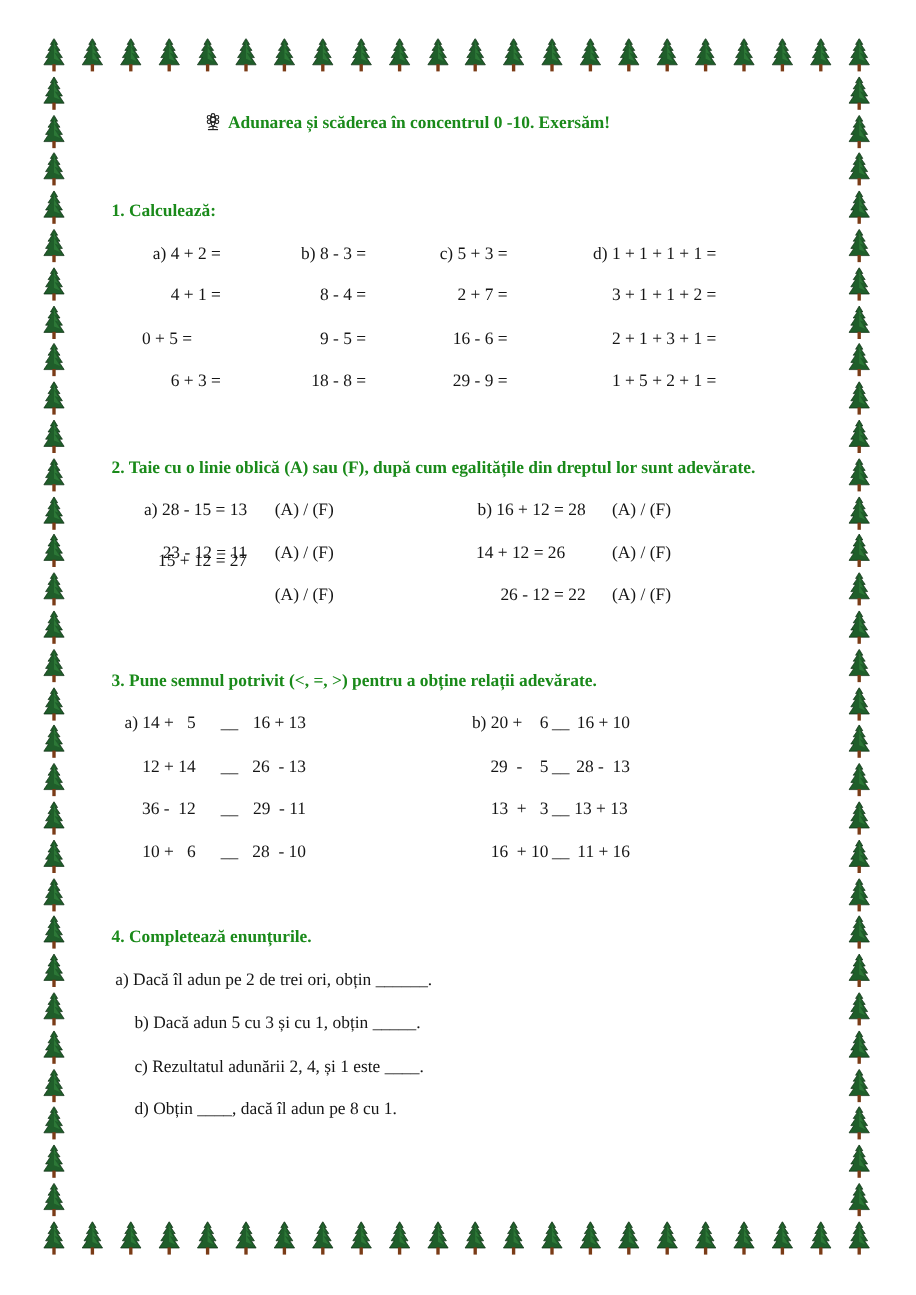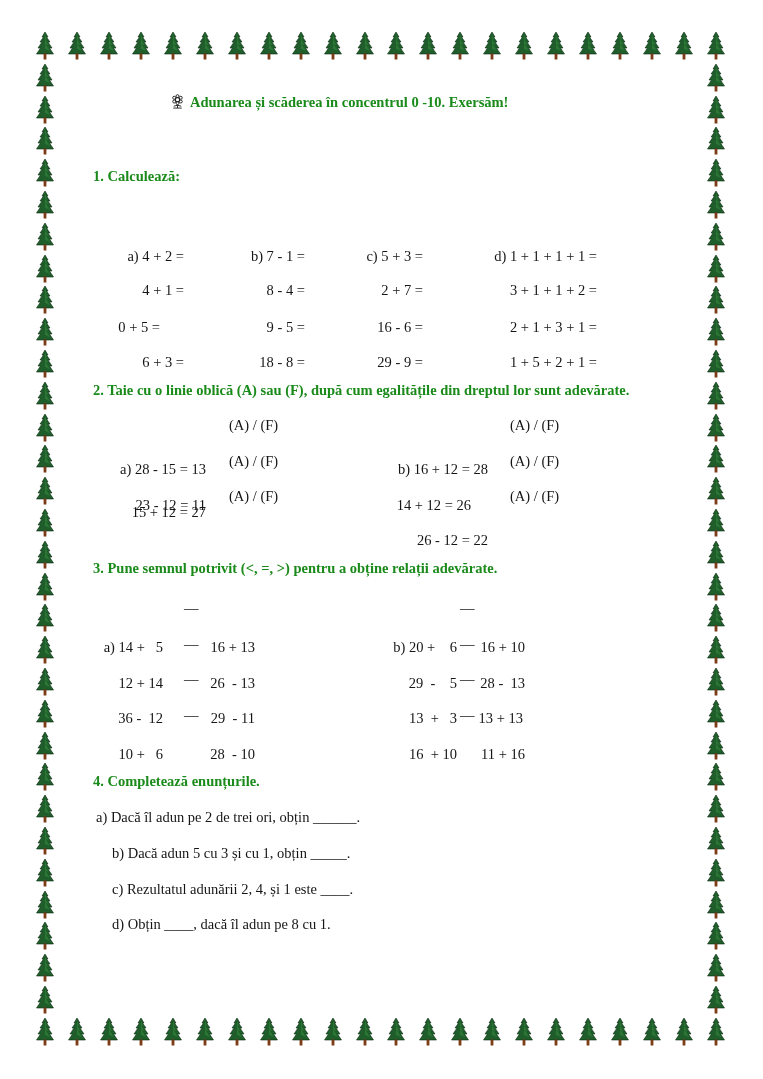--- a/index.html
+++ b/index.html
@@ -4,21 +4,21 @@
 <style>
   html, body { margin:0; padding:0; background:#ffffff; }
   body { width:763px; height:1079px; position:relative; overflow:hidden;
          font-family:"Liberation Serif", "DejaVu Serif", serif; color:#111; }
   .tree { position:absolute; width:18px; height:28px; }
   .tree svg { width:18px; height:28px; display:block; }
   .title { position:absolute; left:170px; top:94px; font-size:14.5px; font-weight:bold; color:#1a8a1a; white-space:nowrap;text-align:center; }
   .title .flower { display:inline-block; width:15px; height:15px; vertical-align:-2px; margin-right:5px; }
   .h { position:absolute; left:93px; font-size:14.5px; font-weight:bold; color:#1a8a1a; white-space:nowrap; }
   .t { position:absolute; font-size:14.5px; white-space:nowrap; color:#151515; }
-  .r { text-align:left;margin-top:44px; }
+  .r { text-align:left; }
 </style>
 </head>
 <body>
 
 <div id="border">
     <div class="tree" style="left:36px;top:32px">
       <svg viewBox="0 0 18 28">
         <path d="M9 0 L12 5 L10.5 5 L14 10 L12 10 L16 16 L13.5 16 L17.5 22 L0.5 22 L4.5 16 L2 16 L6 10 L4 10 L7.5 5 L6 5 Z" fill="#1f5e2a" stroke="#0c2e12" stroke-width="0.6"></path>
         <path d="M9 3 L11 8 L9 7 L12.5 13 L9.5 12 L14 19 L9 17 Z" fill="#2f7d3a" opacity="0.8"></path>
         <rect x="7.6" y="21.5" width="2.8" height="6" fill="#7a3b16"></rect>
@@ -761,21 +761,21 @@
     <path d="M8 11.5 V15 M4 13 Q8 11 12 13 M3.5 15 H12.5" fill="none" stroke="#222" stroke-width="1"></path>
   </svg><span>Adunarea și scăderea în concentrul 0 -10. Exersăm!</span>
 </div>
 
 <div class="h" style="top:168px">1. Calculează:</div>
 <div id="ex1">
     <div class="t r" style="right:579px;top:204px">a) 4 + 2 =</div>
     <div class="t r" style="right:579px;top:238px">4 + 1 =</div>
     <div class="t r" style="right:603px;top:275px">0 + 5 =</div>
     <div class="t r" style="right:579px;top:310px">6 + 3 =</div>
-    <div class="t r" style="right:458px;top:204px">b) 7 - 1 =</div>
+    <div class="t r" style="right:458px;top:204px">b) 8 - 3 =</div>
     <div class="t r" style="right:458px;top:238px">8 - 4 =</div>
     <div class="t r" style="right:458px;top:275px">9 - 5 =</div>
     <div class="t r" style="right:458px;top:310px">18 - 8 =</div>
     <div class="t r" style="right:340px;top:204px">c) 5 + 3 =</div>
     <div class="t r" style="right:340px;top:238px">2 + 7 =</div>
     <div class="t r" style="right:340px;top:275px">16 - 6 =</div>
     <div class="t r" style="right:340px;top:310px">29 - 9 =</div>
     <div class="t r" style="right:166px;top:204px">d) 1 + 1 + 1 + 1 =</div>
     <div class="t r" style="right:166px;top:238px">3 + 1 + 1 + 2 =</div>
     <div class="t r" style="right:166px;top:275px">2 + 1 + 3 + 1 =</div>

